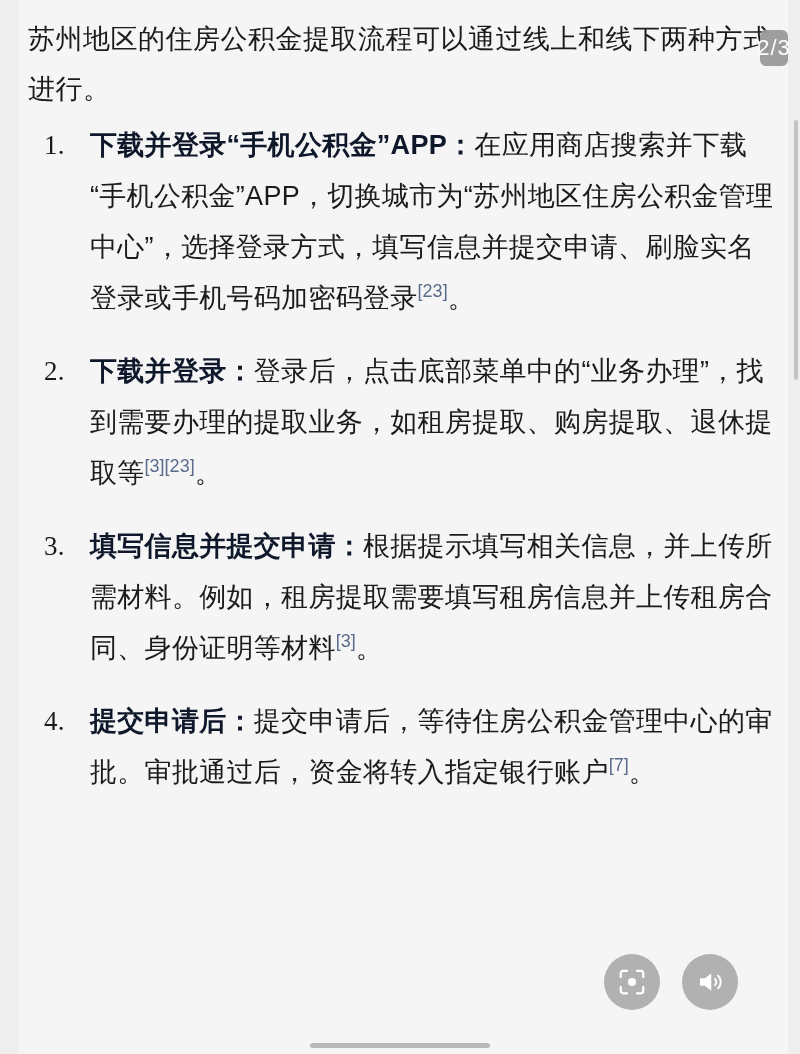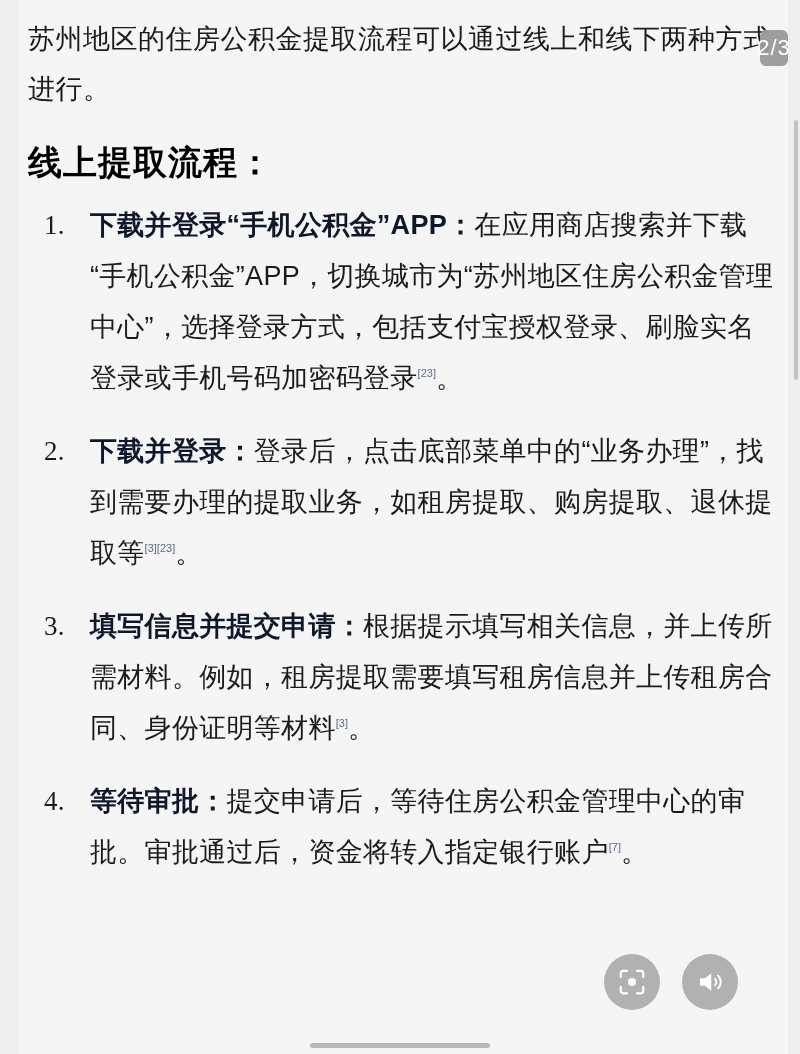--- a/index.html
+++ b/index.html
@@ -78,21 +78,21 @@
     font-size: 27px;
     line-height: 51px;
     color: #1b1b1b;
     font-family: "Liberation Serif", serif;
   }
   .step-title {
     font-weight: bold;
     color: #0f172a;
   }
   sup.ref {
-    font-size: 11px;
+    font-size: 18px;
     color: #5a6b8c;
     vertical-align: super;
     line-height: 0;
     letter-spacing: 0;
   }
   
   .page-indicator {
     position: absolute;
     right: 12px;
     top: 30px;
@@ -148,38 +148,37 @@
 
 <div id="page">
 
   <div class="edge-strip-left"></div>
   <div class="edge-strip-right"></div>
 
   <div class="content">
 
     <p class="intro">苏州地区的住房公积金提取流程可以通过线上和线下两种方式进行。</p>
 
-    <h2 class="section-heading">线上提取流程：</h2>
 
     <ol class="steps">
 
       <li>
-        <span class="step-title">下载并登录“手机公积金”APP：</span><span>在应用商店搜索并下载“手机公积金”APP，切换城市为“苏州地区住房公积金管理中心”，选择登录方式，包括支付宝授权登录、刷脸实名登录或手机号码加密码登录</span><sup class="ref">[23]</sup><span>。</span>
+        <span class="step-title">下载并登录“手机公积金”APP：</span><span>在应用商店搜索并下载“手机公积金”APP，切换城市为“苏州地区住房公积金管理中心”，选择登录方式，填写信息并提交申请、刷脸实名登录或手机号码加密码登录</span><sup class="ref">[23]</sup><span>。</span>
       </li>
 
       <li>
         <span class="step-title">下载并登录：</span><span>登录后，点击底部菜单中的“业务办理”，找到需要办理的提取业务，如租房提取、购房提取、退休提取等</span><sup class="ref">[3][23]</sup><span>。</span>
       </li>
 
       <li>
         <span class="step-title">填写信息并提交申请：</span><span>根据提示填写相关信息，并上传所需材料。例如，租房提取需要填写租房信息并上传租房合同、身份证明等材料</span><sup class="ref">[3]</sup><span>。</span>
       </li>
 
       <li>
-        <span class="step-title">等待审批：</span><span>提交申请后，等待住房公积金管理中心的审批。审批通过后，资金将转入指定银行账户</span><sup class="ref">[7]</sup><span>。</span>
+        <span class="step-title">提交申请后：</span><span>提交申请后，等待住房公积金管理中心的审批。审批通过后，资金将转入指定银行账户</span><sup class="ref">[7]</sup><span>。</span>
       </li>
 
     </ol>
   </div>
 
   <div class="page-indicator">2/3</div>
 
   <div class="scrollbar"></div>
 
   <div class="fab lens">

